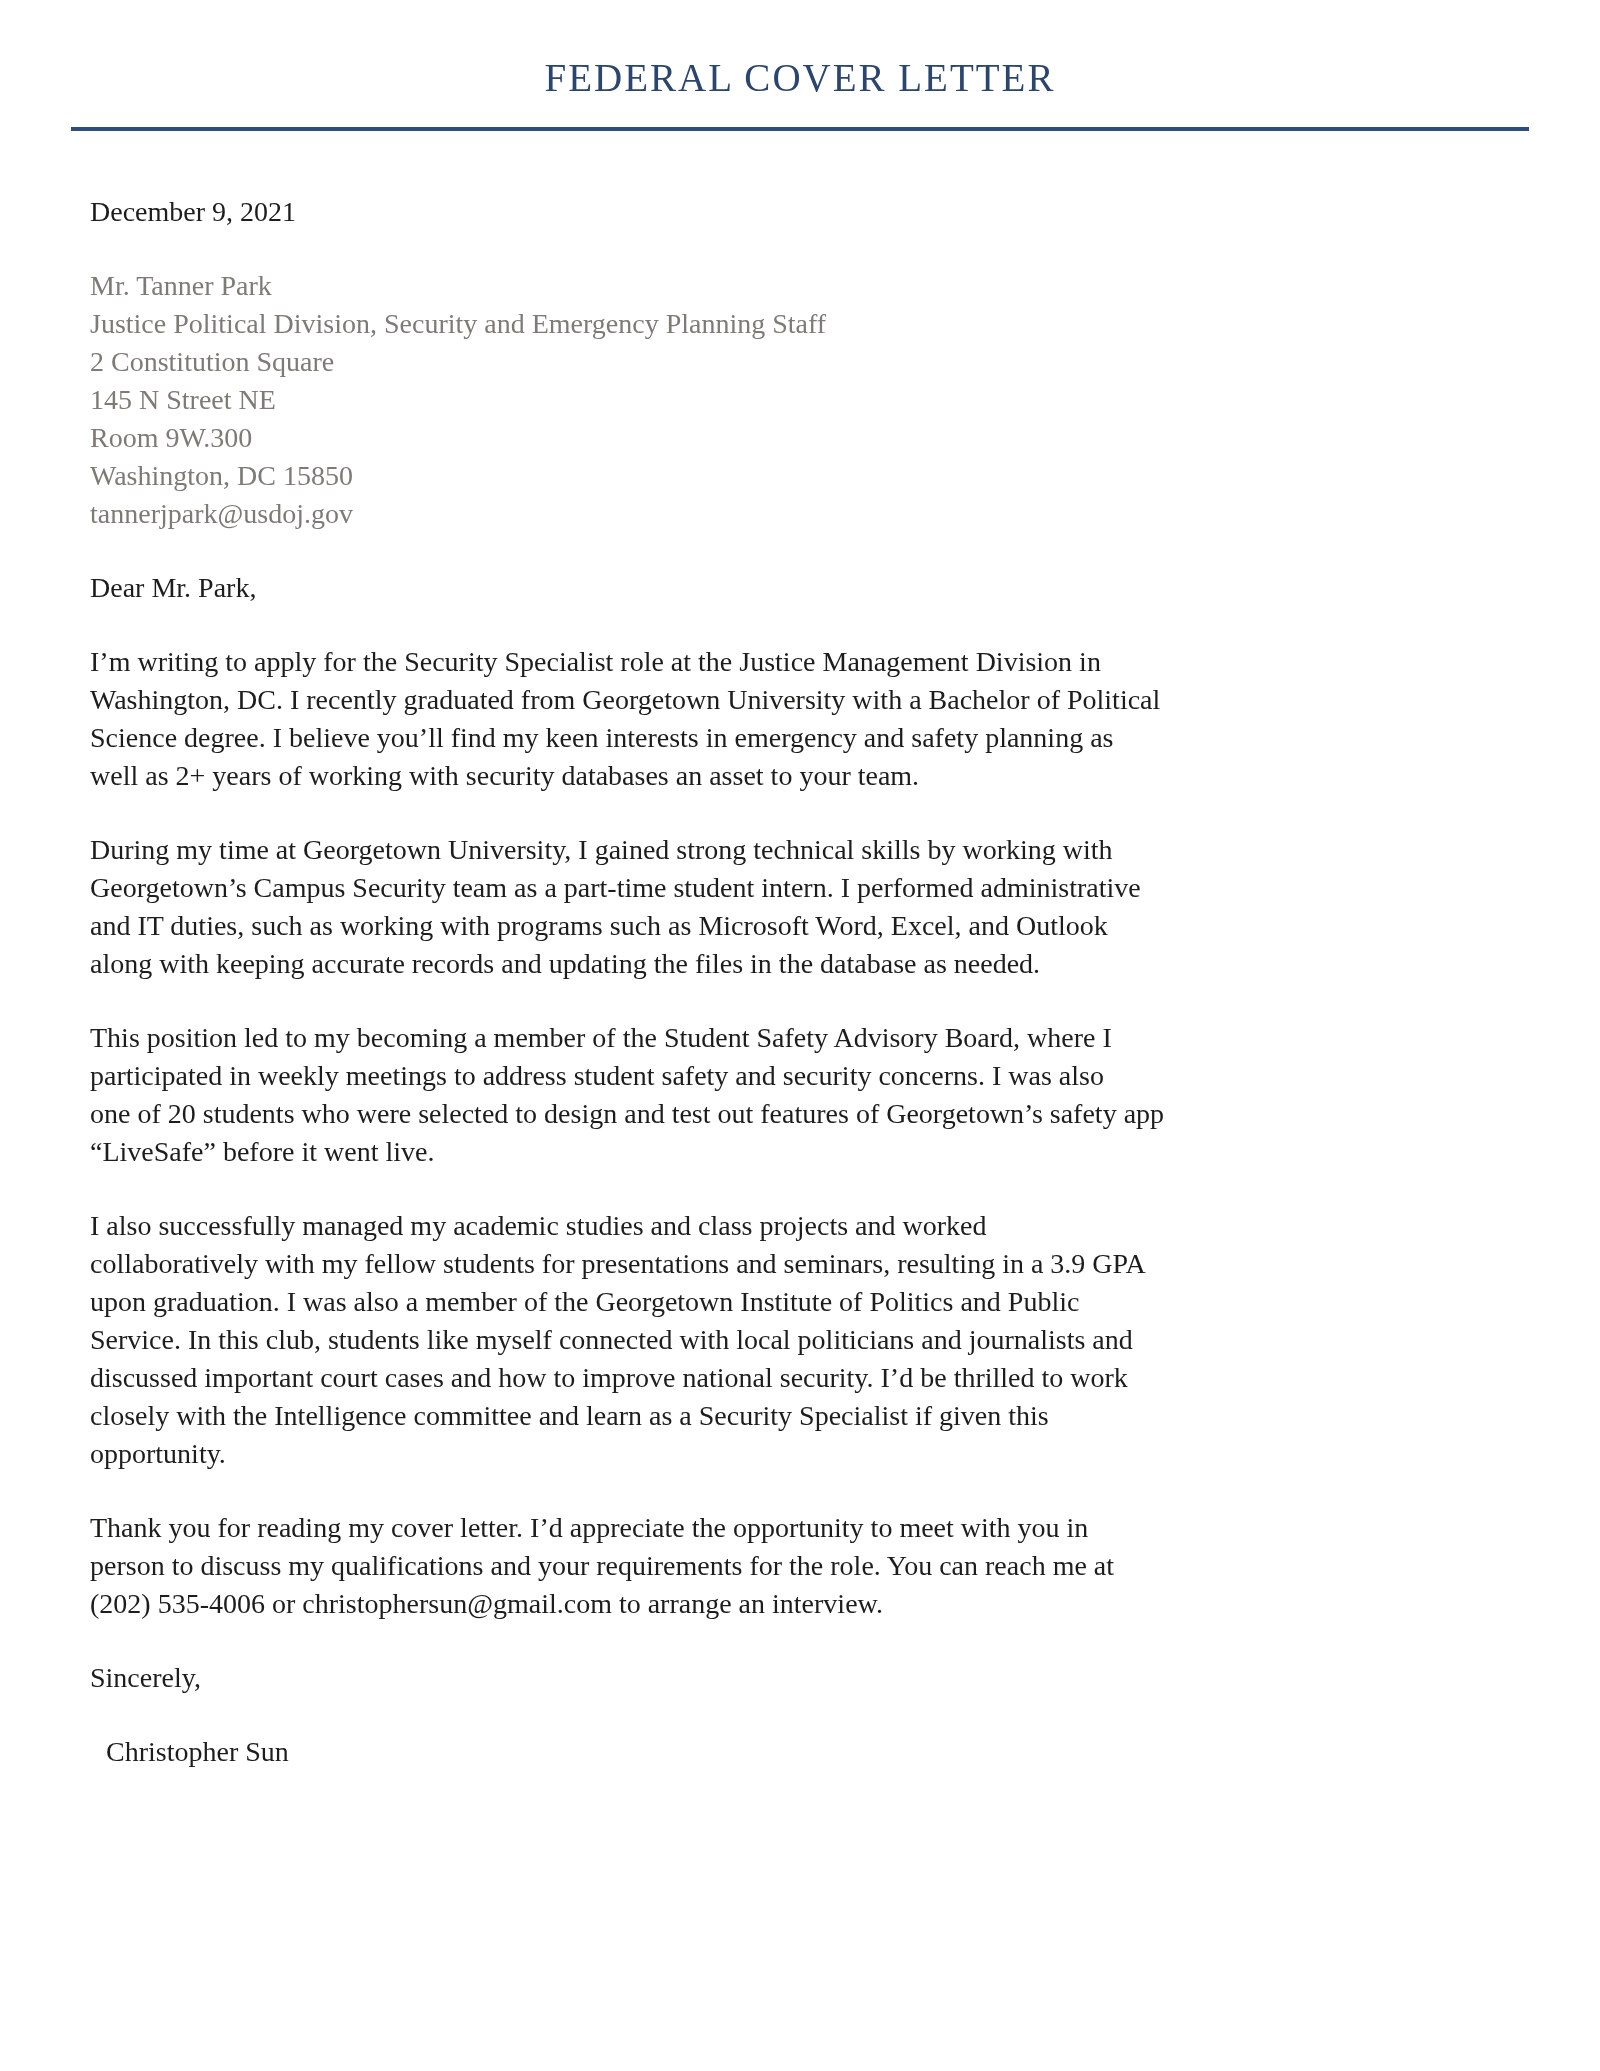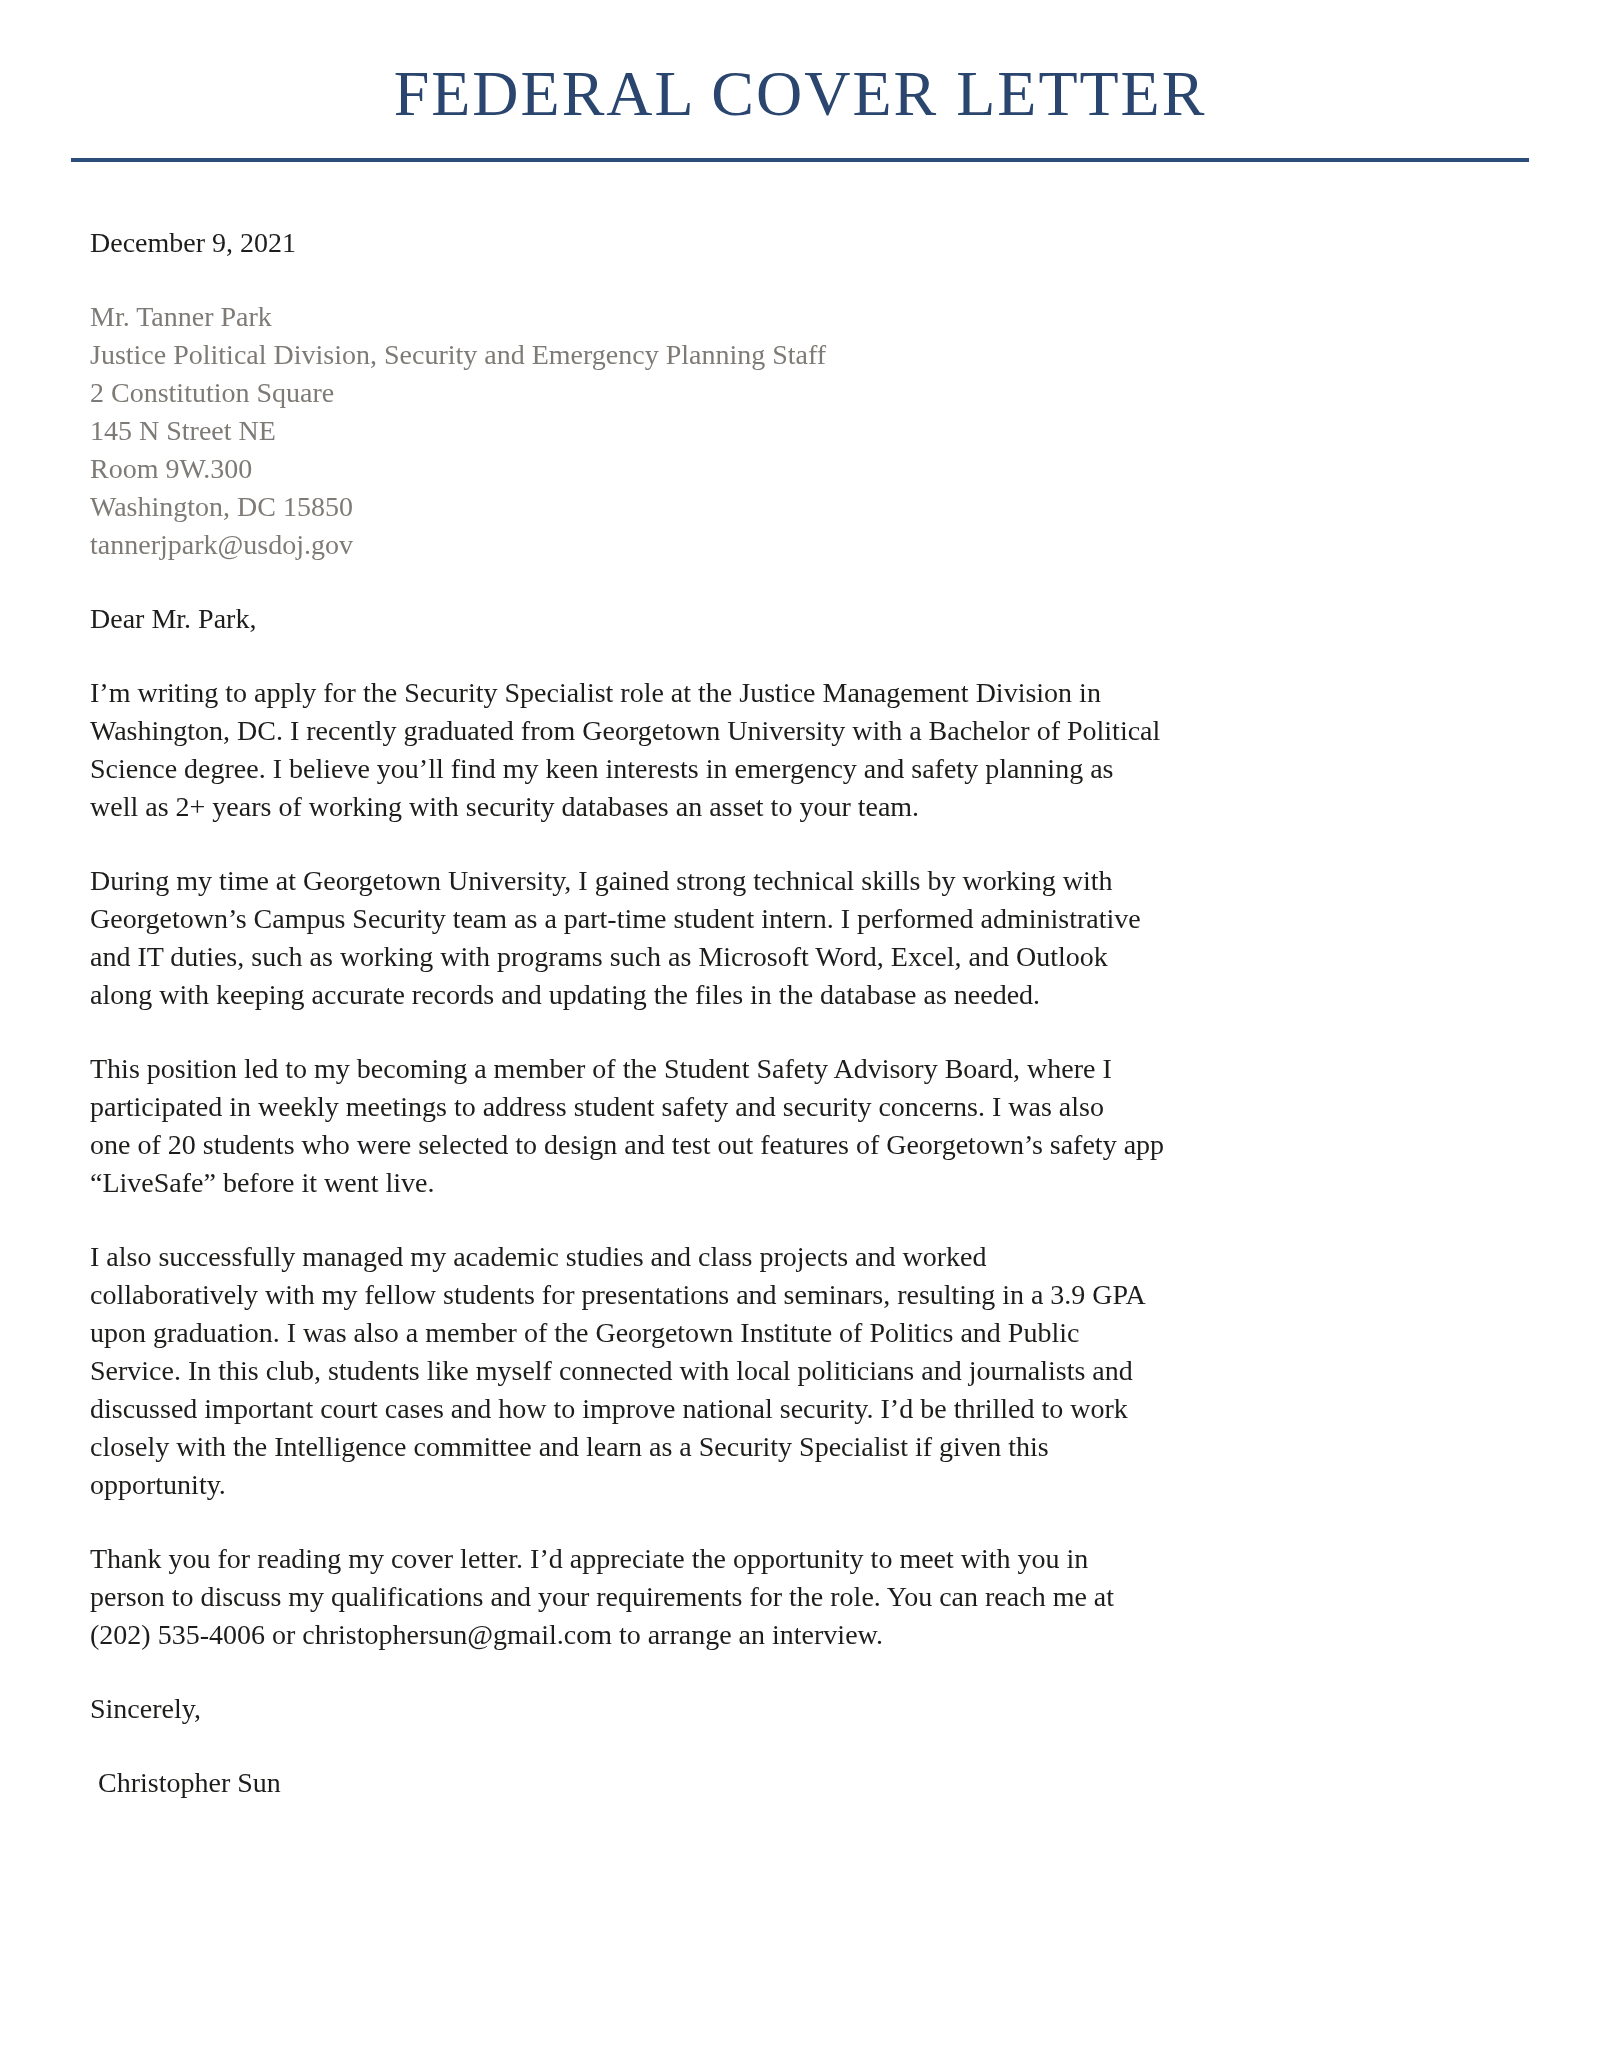--- a/index.html
+++ b/index.html
@@ -9,21 +9,21 @@
     width: 1600px;
     height: 2071px;
     background: #ffffff;
     overflow: hidden;
     font-family: "Liberation Serif", "DejaVu Serif", serif;
     color: #1d1d1b;
   }
   .title {
     margin-top: 54px;
     text-align: center;
-    font-size: 64px;
+    font-size: 39px;
     line-height: 1.25;
     font-weight: normal;
     letter-spacing: 2px;
     color: #2a456e;
   }
   .rule {
     width: 1458px;
     height: 4px;
     margin: 24px auto 0 auto;
     background: #2d4e7a;
@@ -51,21 +51,21 @@
   }
   .recipient {
     margin: 0 0 36px 0;
     color: #7e7a76;
   }
   .para {
     margin: 0 0 36px 0;
     white-space: pre;
   }
   .closing { margin: 0 0 36px 0; }
-  .signature { margin: 8px; }
+  .signature { margin: 16px; }
 </style>
 </head>
 <body>
 
 <div class="page">
 
   <header>
     <h1 class="title">FEDERAL COVER LETTER</h1>
     <div class="rule"></div>
   </header>

